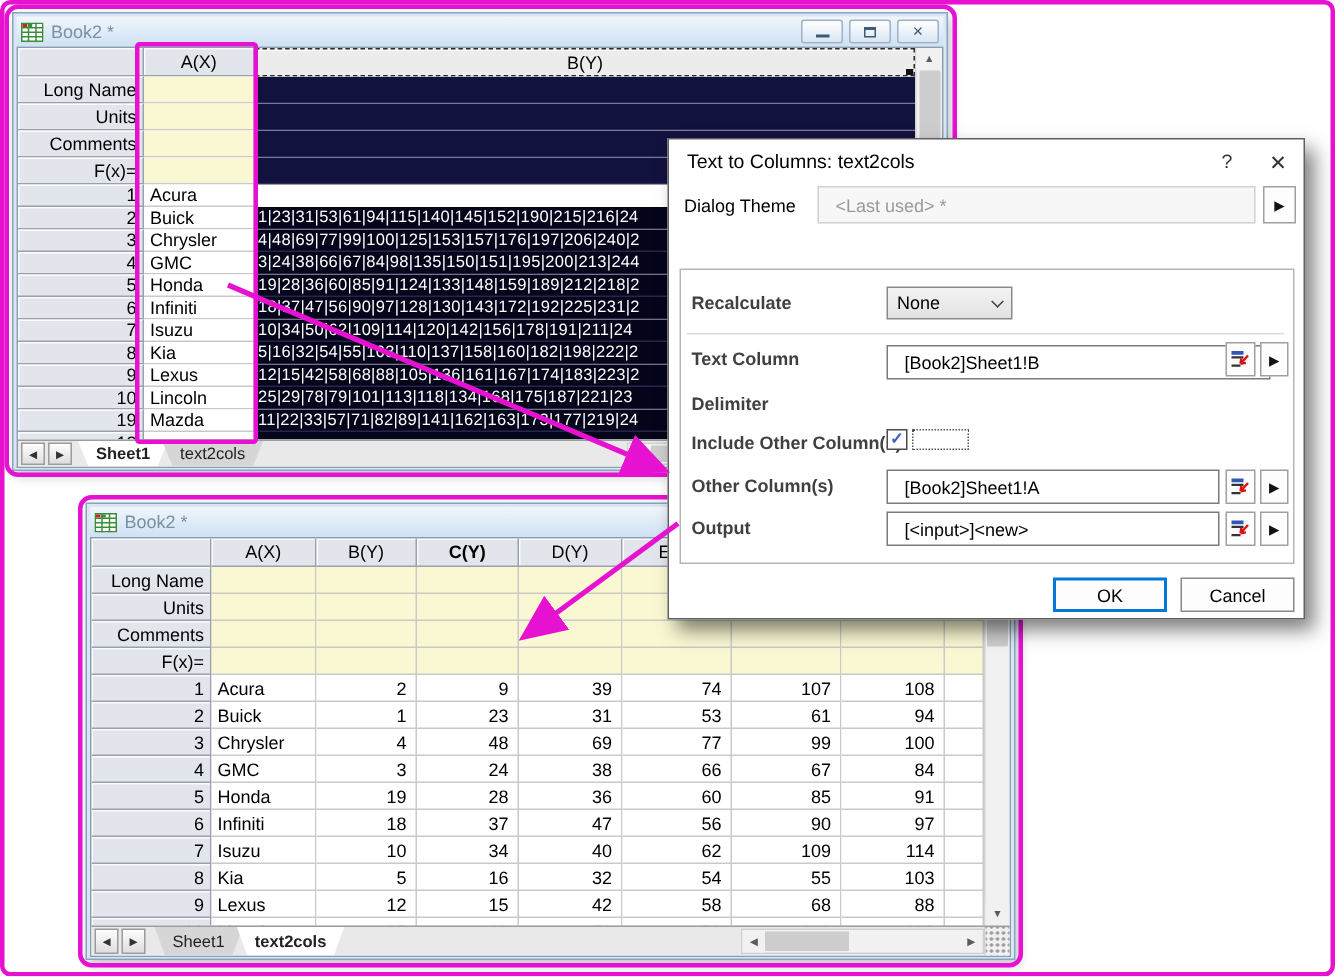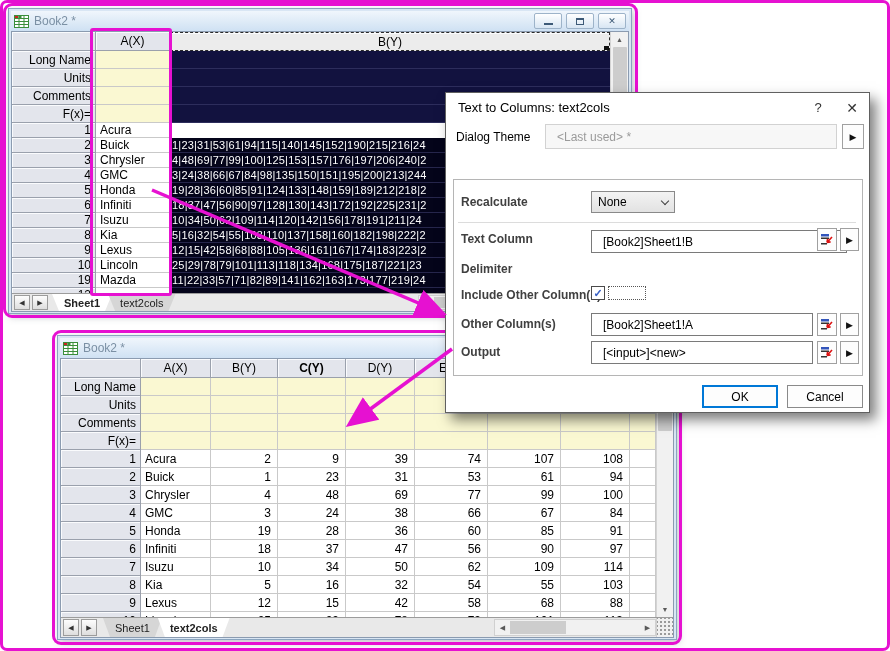--- a/index.html
+++ b/index.html
@@ -367,21 +367,21 @@
               <div class="cell numcell" style="width: 73px;">56</div>
               <div class="cell numcell" style="width: 73px;">90</div>
               <div class="cell numcell" style="width: 69px;">97</div>
               <div class="cell flexcell"></div>
             </div>
             <div class="grow" style="height: 18px;">
               <div class="cell rowlbl" style="width: 80px;">7</div>
               <div class="cell namecell" style="width: 70px;">Isuzu</div>
               <div class="cell numcell" style="width: 67px;">10</div>
               <div class="cell numcell" style="width: 68px;">34</div>
-              <div class="cell numcell" style="width: 69px;">50</div>
+              <div class="cell numcell" style="width: 69px;">40</div>
               <div class="cell numcell" style="width: 73px;">62</div>
               <div class="cell numcell" style="width: 73px;">109</div>
               <div class="cell numcell" style="width: 69px;">114</div>
               <div class="cell flexcell"></div>
             </div>
             <div class="grow" style="height: 18px;">
               <div class="cell rowlbl" style="width: 80px;">8</div>
               <div class="cell namecell" style="width: 70px;">Kia</div>
               <div class="cell numcell" style="width: 67px;">5</div>
               <div class="cell numcell" style="width: 68px;">16</div>

